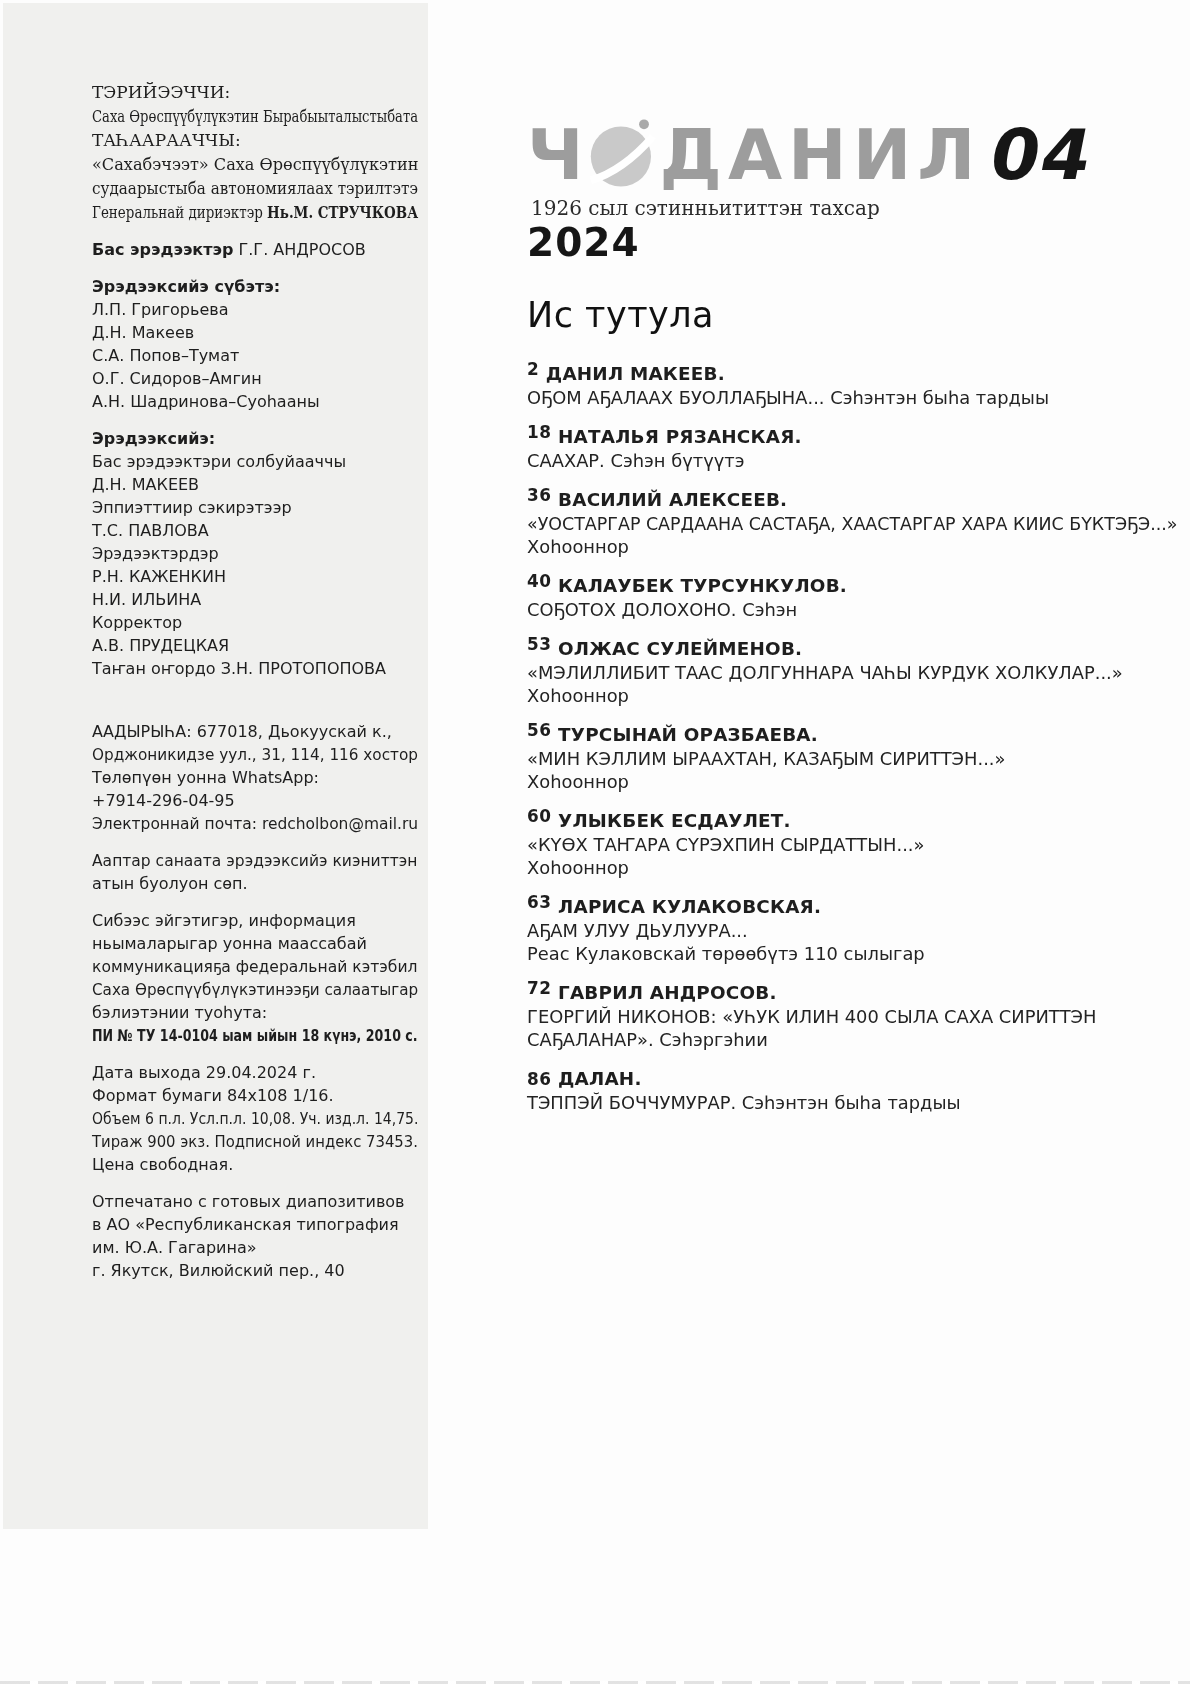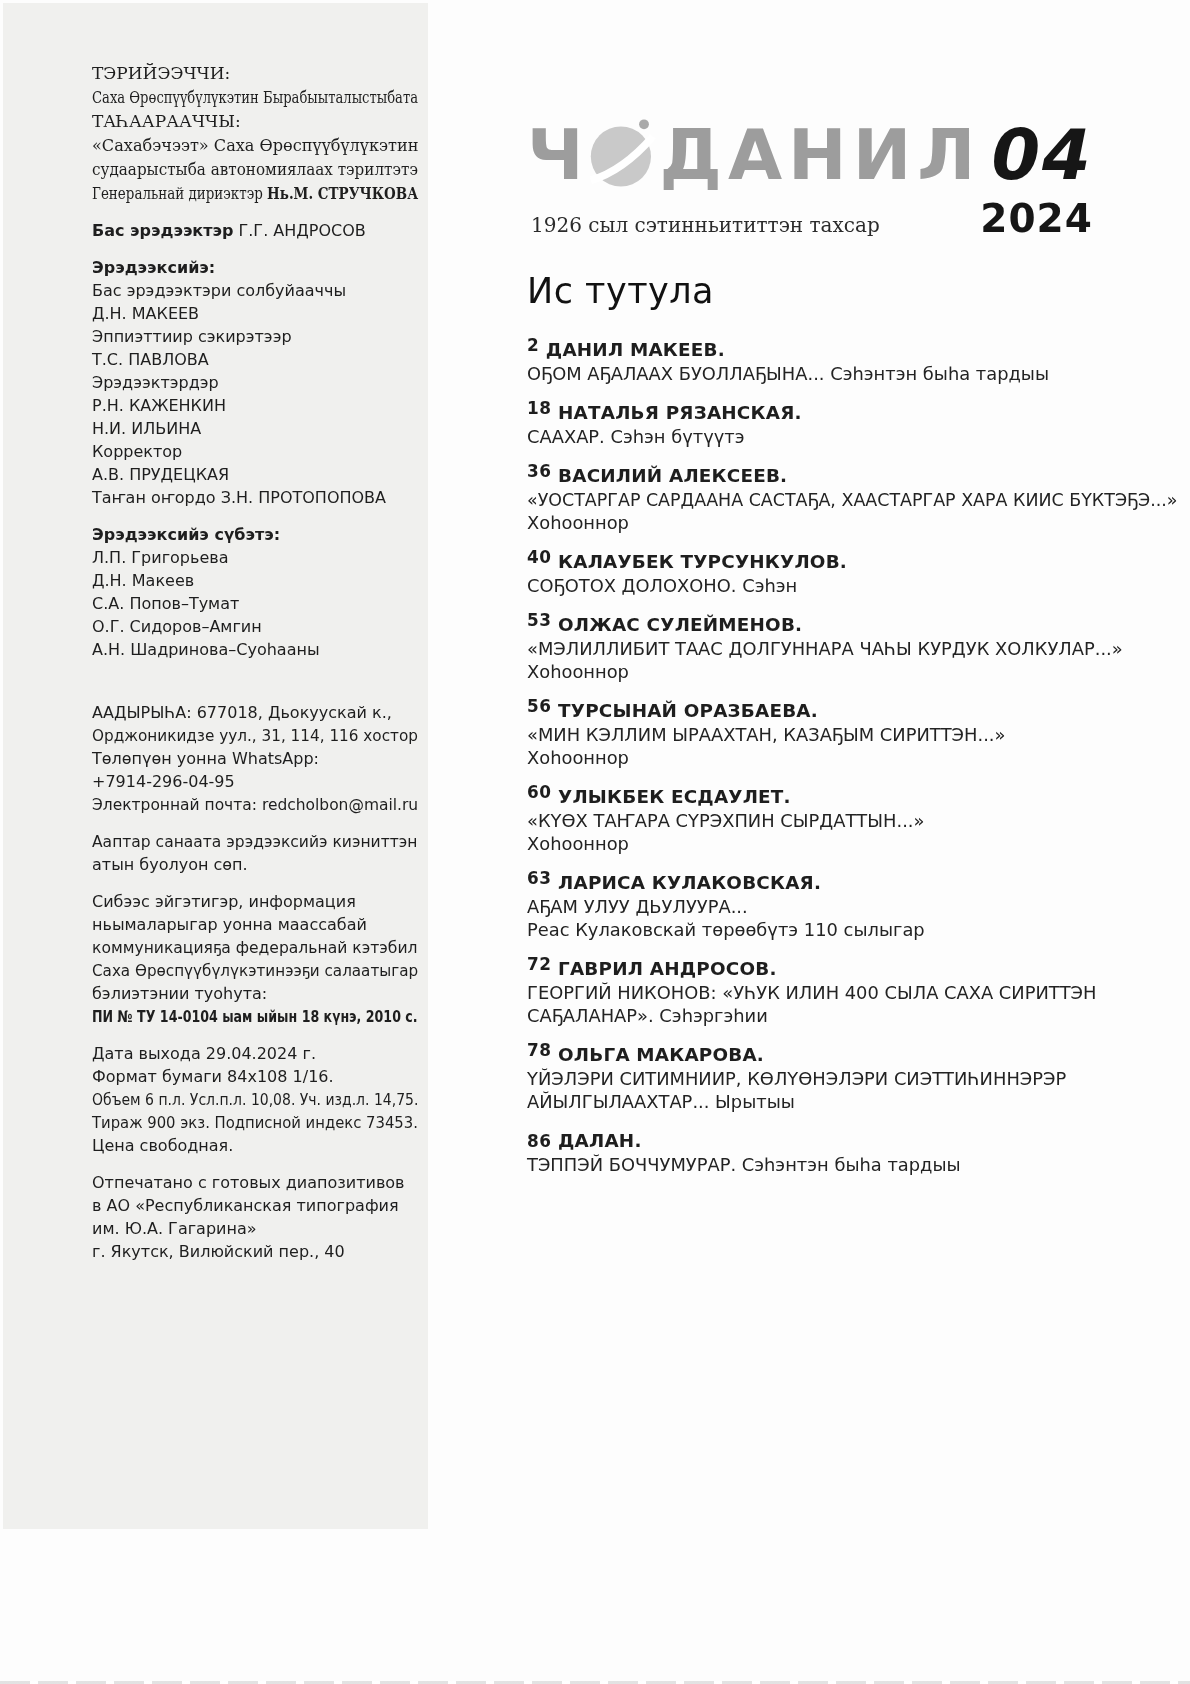--- a/index.html
+++ b/index.html
@@ -10,38 +10,38 @@
     --dot:#a9a9a9;
     --issue-ink:#161616;
   }
   *{margin:0;padding:0;box-sizing:border-box;}
   html,body{background:#ffffff;}
   body{font-family:"DejaVu Sans","Liberation Sans",sans-serif;color:var(--ink);}
   .page{position:relative;width:1190px;height:1684px;background:#fdfdfd;overflow:hidden;margin:0 auto;}
 
   
   .panel{position:absolute;left:3px;top:3px;width:425px;height:1526px;background:var(--panel-bg);
-         padding:58px 10px 0 89px;}
+         padding:77px 10px 0 89px;}
   .colophon{width:326px;}
   .colophon .block{margin-top:14px;}
   .colophon .block:first-child{margin-top:0;}
   .colophon .block.xgap{margin-top:40px;}
   .colophon .line{white-space:nowrap;transform-origin:0 50%;font-size:16px;line-height:23px;}
   .colophon .serif .line{font-family:"DejaVu Serif","Liberation Serif",serif;font-size:17px;line-height:24px;}
   .colophon .b{font-weight:bold;}
 
   
   .rightcol{position:absolute;left:527px;top:118px;width:655px;}
 
   .logo{display:inline-block;}
   .logo-row1{display:flex;align-items:center;}
   .logo-txt{font-size:70px;line-height:66px;font-weight:700;color:var(--logo-gray);letter-spacing:6px;}
   .logo-planet{flex:0 0 auto;margin:0 2px 0 -2px;}
   .logo-issue{font-size:70px;line-height:66px;font-weight:700;color:var(--issue-ink);margin-left:10px;letter-spacing:2px;font-style:italic;}
-  .logo-row2{display:flex;justify-content:space-between;align-items:baseline;margin-top:4px;}
+  .logo-row2{display:flex;justify-content:space-between;align-items:baseline;margin-top:4px;flex-direction:column;}
   .logo-tagline{font-family:"DejaVu Serif","Liberation Serif",serif;font-size:20px;color:#2b2b2b;padding-left:4px;}
   .logo-year{font-size:39px;font-weight:700;color:var(--issue-ink);letter-spacing:1px;}
 
   .toc-title{font-size:35px;font-weight:400;color:#111;margin:30px 0 27px 0;letter-spacing:0.5px;}
 
   .toc .entry{margin-bottom:16px;}
   .toc .head{white-space:nowrap;transform-origin:0 50%;line-height:23px;}
   .toc .num{font-weight:bold;font-size:17px;letter-spacing:0.5px;}
   .toc .num.raised{display:inline-block;position:relative;top:-5px;}
   .toc .author{font-weight:bold;font-size:18.5px;letter-spacing:0.2px;}
@@ -61,41 +61,41 @@
         <div class="block serif">
           <div class="line"><span>ТЭРИЙЭЭЧЧИ:</span></div>
           <div class="line" style="transform: scaleX(0.773);"><span>Саха Өрөспүүбүлүкэтин Бырабыыталыстыбата</span></div>
           <div class="line"><span>ТАҺААРААЧЧЫ:</span></div>
           <div class="line" style="transform: scaleX(0.948);"><span>«Сахабэчээт» Саха Өрөспүүбүлүкэтин</span></div>
           <div class="line" style="transform: scaleX(0.893);"><span>судаарыстыба автономиялаах тэрилтэтэ</span></div>
           <div class="line" style="transform: scaleX(0.791);"><span>Генеральнай дириэктэр </span><span class="b">Нь.М. СТРУЧКОВА</span></div>
         </div>
         <div class="block sans">
           <div class="line"><span class="b">Бас эрэдээктэр</span><span> Г.Г. АНДРОСОВ</span></div>
+        </div>
+        <div class="block sans">
+          <div class="line"><span class="b">Эрэдээксийэ сүбэтэ:</span></div>
+          <div class="line"><span>Л.П. Григорьева</span></div>
+          <div class="line"><span>Д.Н. Макеев</span></div>
+          <div class="line"><span>С.А. Попов–Тумат</span></div>
+          <div class="line"><span>О.Г. Сидоров–Амгин</span></div>
+          <div class="line"><span>А.Н. Шадринова–Суоһааны</span></div>
         </div>
         <div class="block sans">
           <div class="line"><span class="b">Эрэдээксийэ:</span></div>
           <div class="line"><span>Бас эрэдээктэри солбуйааччы</span></div>
           <div class="line"><span>Д.Н. МАКЕЕВ</span></div>
           <div class="line"><span>Эппиэттиир сэкирэтээр</span></div>
           <div class="line"><span>Т.С. ПАВЛОВА</span></div>
           <div class="line"><span>Эрэдээктэрдэр</span></div>
           <div class="line"><span>Р.Н. КАЖЕНКИН</span></div>
           <div class="line"><span>Н.И. ИЛЬИНА</span></div>
           <div class="line"><span>Корректор</span></div>
           <div class="line"><span>А.В. ПРУДЕЦКАЯ</span></div>
           <div class="line"><span>Таҥан оҥордо З.Н. ПРОТОПОПОВА</span></div>
-        </div>
-        <div class="block sans">
-          <div class="line"><span class="b">Эрэдээксийэ сүбэтэ:</span></div>
-          <div class="line"><span>Л.П. Григорьева</span></div>
-          <div class="line"><span>Д.Н. Макеев</span></div>
-          <div class="line"><span>С.А. Попов–Тумат</span></div>
-          <div class="line"><span>О.Г. Сидоров–Амгин</span></div>
-          <div class="line"><span>А.Н. Шадринова–Суоһааны</span></div>
         </div>
         <div class="block sans xgap">
           <div class="line"><span>ААДЫРЫҺА: 677018, Дьокуускай к.,</span></div>
           <div class="line" style="transform: scaleX(0.953);"><span>Орджоникидзе уул., 31, 114, 116 хостор</span></div>
           <div class="line"><span>Төлөпүөн уонна WhatsApp:</span></div>
           <div class="line"><span>+7914-296-04-95</span></div>
           <div class="line" style="transform: scaleX(0.967);"><span>Электроннай почта: redcholbon@mail.ru</span></div>
         </div>
         <div class="block sans">
           <div class="line" style="transform: scaleX(0.97);"><span>Ааптар санаата эрэдээксийэ киэниттэн</span></div>
@@ -185,25 +185,20 @@
           <div class="head" style="transform: scaleX(0.992);"><span class="num raised">63</span><span class="author">&nbsp;ЛАРИСА КУЛАКОВСКАЯ.</span></div>
           <div class="sub" style="transform: scaleX(0.992);">АҔАМ УЛУУ ДЬУЛУУРА...</div>
           <div class="sub" style="transform: scaleX(0.992);">Реас Кулаковскай төрөөбүтэ 110 сылыгар</div>
         </div>
         <div class="entry">
           <div class="head" style="transform: scaleX(0.992);"><span class="num raised">72</span><span class="author">&nbsp;ГАВРИЛ АНДРОСОВ.</span></div>
           <div class="sub" style="transform: scaleX(0.992);">ГЕОРГИЙ НИКОНОВ: «УҺУК ИЛИН 400 СЫЛА САХА СИРИТТЭН</div>
           <div class="sub" style="transform: scaleX(0.992);">САҔАЛАНАР». Сэһэргэһии</div>
         </div>
         <div class="entry">
-          <div class="head" style="transform: scaleX(0.992);"><span class="num raised">78</span><span class="author">&nbsp;ОЛЬГА МАКАРОВА.</span></div>
-          <div class="sub" style="transform: scaleX(0.992);">ҮЙЭЛЭРИ СИТИМНИИР, КӨЛҮӨНЭЛЭРИ СИЭТТИҺИННЭРЭР</div>
-          <div class="sub" style="transform: scaleX(0.992);">АЙЫЛГЫЛААХТАР... Ырытыы</div>
-        </div>
-        <div class="entry">
           <div class="head" style="transform: scaleX(0.992);"><span class="num">86</span><span class="author">&nbsp;ДАЛАН.</span></div>
           <div class="sub" style="transform: scaleX(0.992);">ТЭППЭЙ БОЧЧУМУРАР. Сэһэнтэн быһа тардыы</div>
         </div>
       </div>
 
   </div>
 
   <div class="bottom-edge"></div>
 
 </div>

